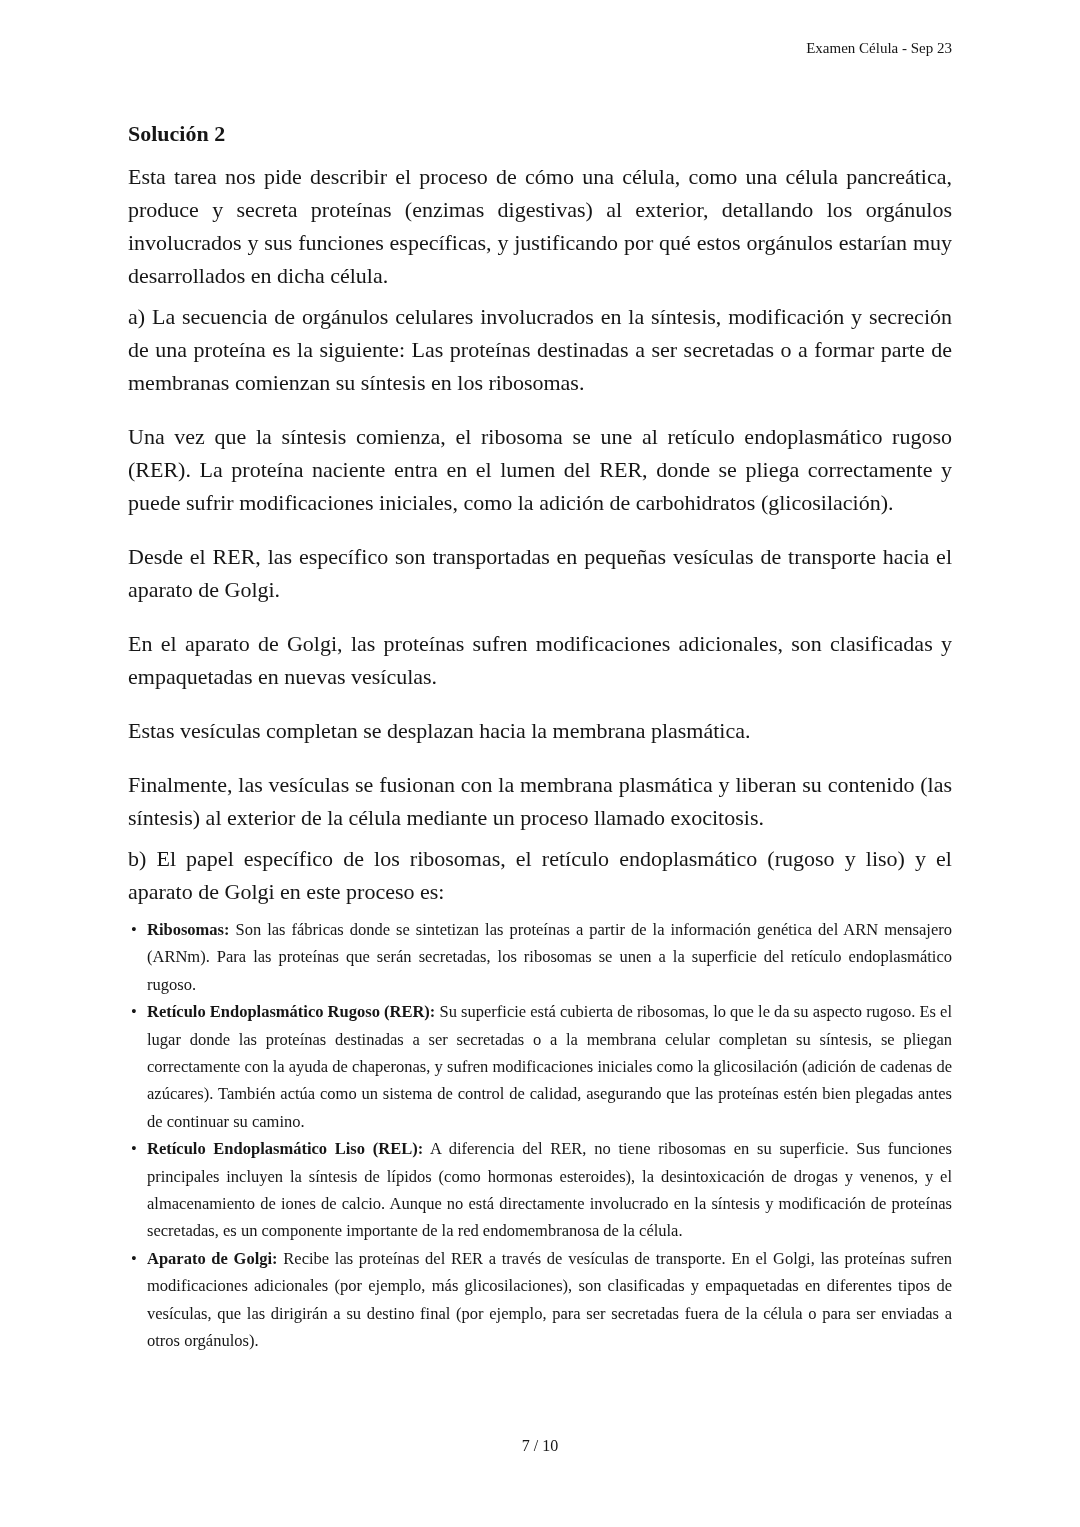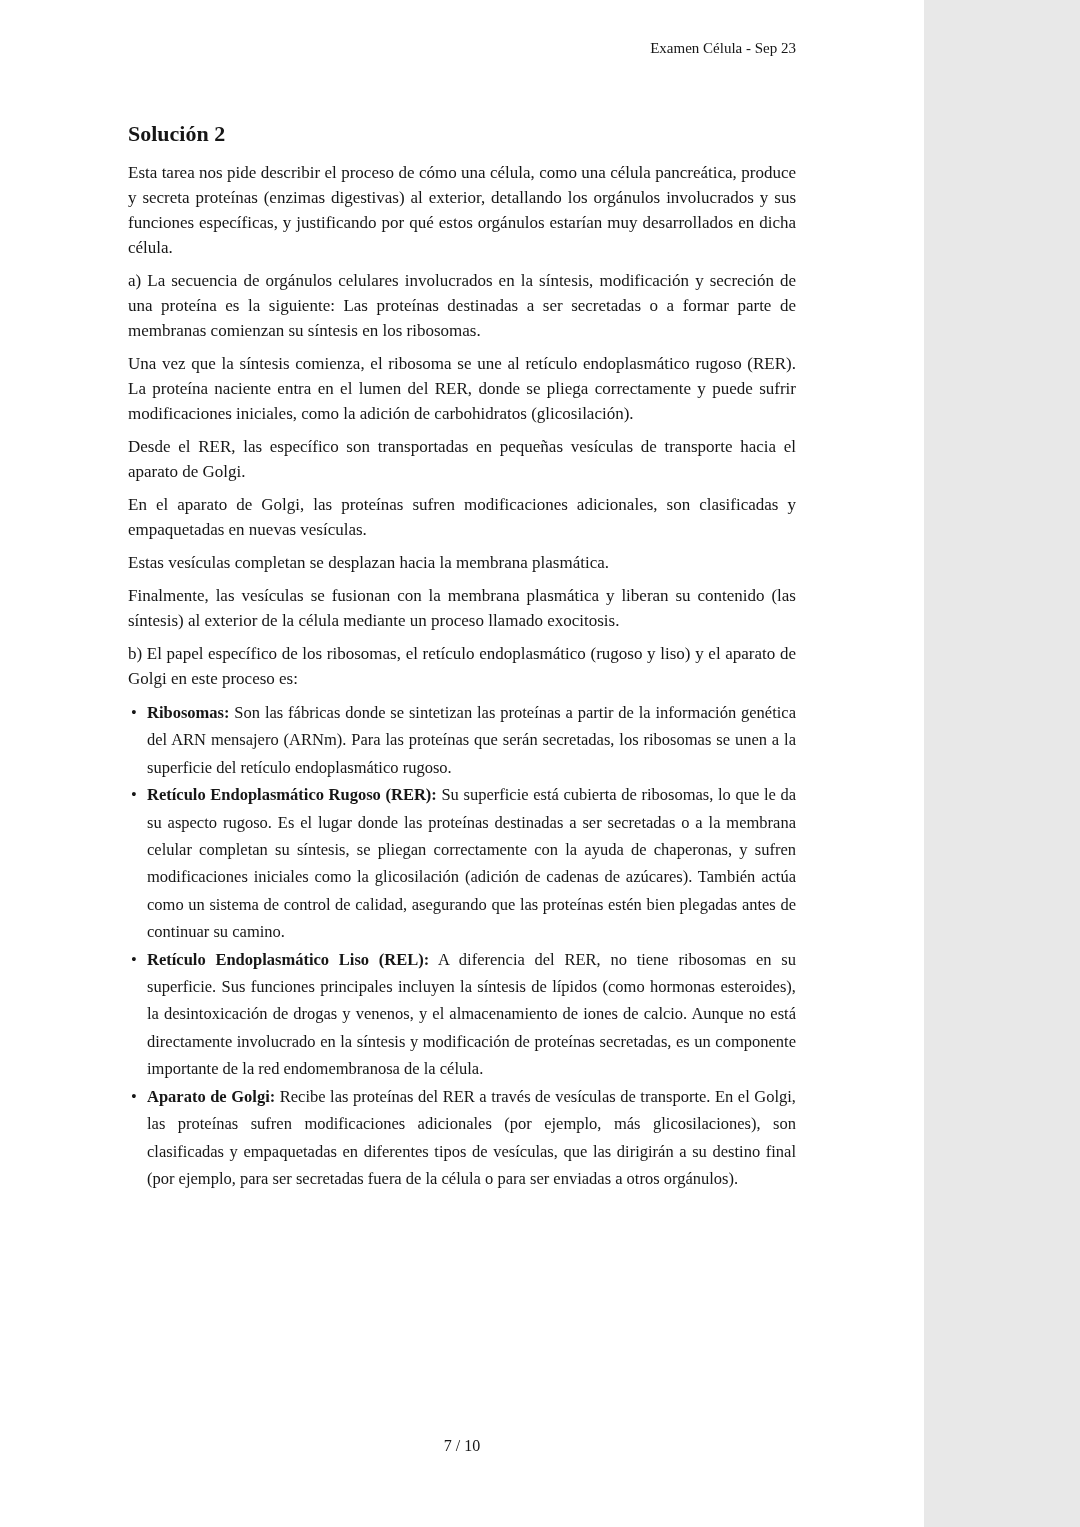--- a/index.html
+++ b/index.html
@@ -5,46 +5,46 @@
   * { margin: 0; padding: 0; box-sizing: border-box; }
   html, body { background: #e8e8e8; }
   body {
     width: 1080px;
     font-family: "Liberation Serif", "DejaVu Serif", serif;
     color: #161616;
     -webkit-font-smoothing: antialiased;
   }
   .page {
     position: relative;
-    width: 924px;
+    width: 1080px;
     height: 1527px;
     background: #ffffff;
     padding: 38px 128px 0 128px;
     overflow: hidden;
   }
   .doc-header {
     text-align: right;
     font-size: 15px;
     line-height: 20px;
     margin-bottom: 62px;
   }
   .doc-title {
     font-size: 22px;
     font-weight: bold;
     line-height: 28px;
     margin-bottom: 12px;
   }
   .para {
-    font-size: 17px;
-    line-height: 25px;
+    font-size: 22px;
+    line-height: 33px;
     text-align: justify;
     margin-bottom: 8px;
     hyphens: auto;
   }
-  .para.gap { margin-top: 8px; }
+  .para.gap { margin-top: 21px; }
   .bullet-list {
     list-style: none;
     margin-top: 2px;
   }
   .bullet-list li {
     position: relative;
     padding-left: 19px;
     font-size: 16.5px;
     line-height: 27.4px;
     text-align: justify;

